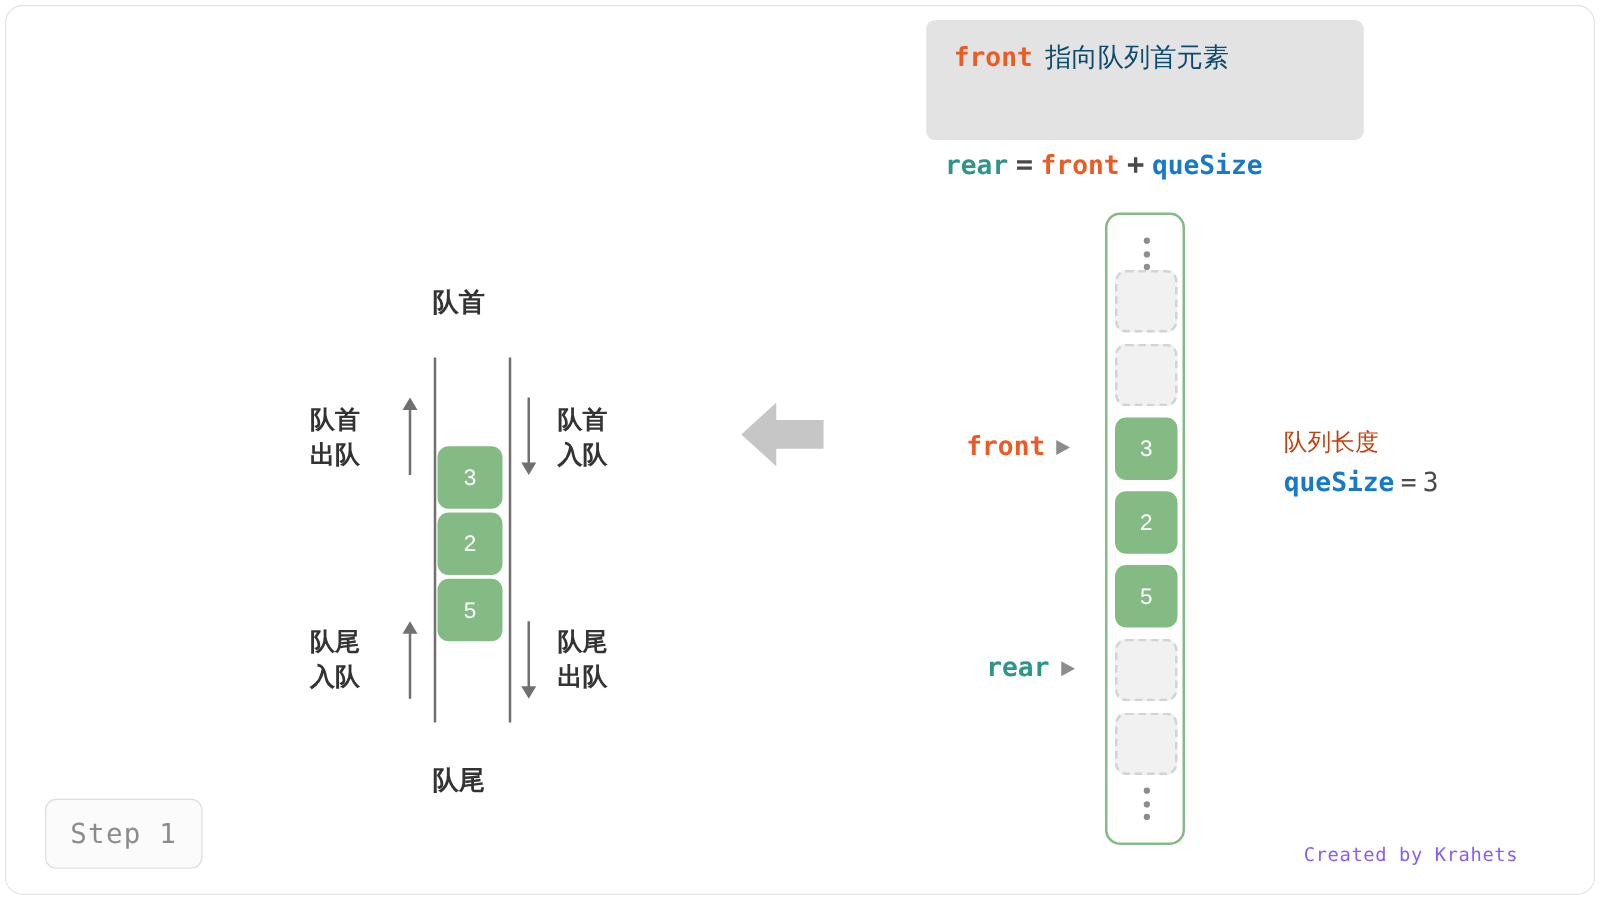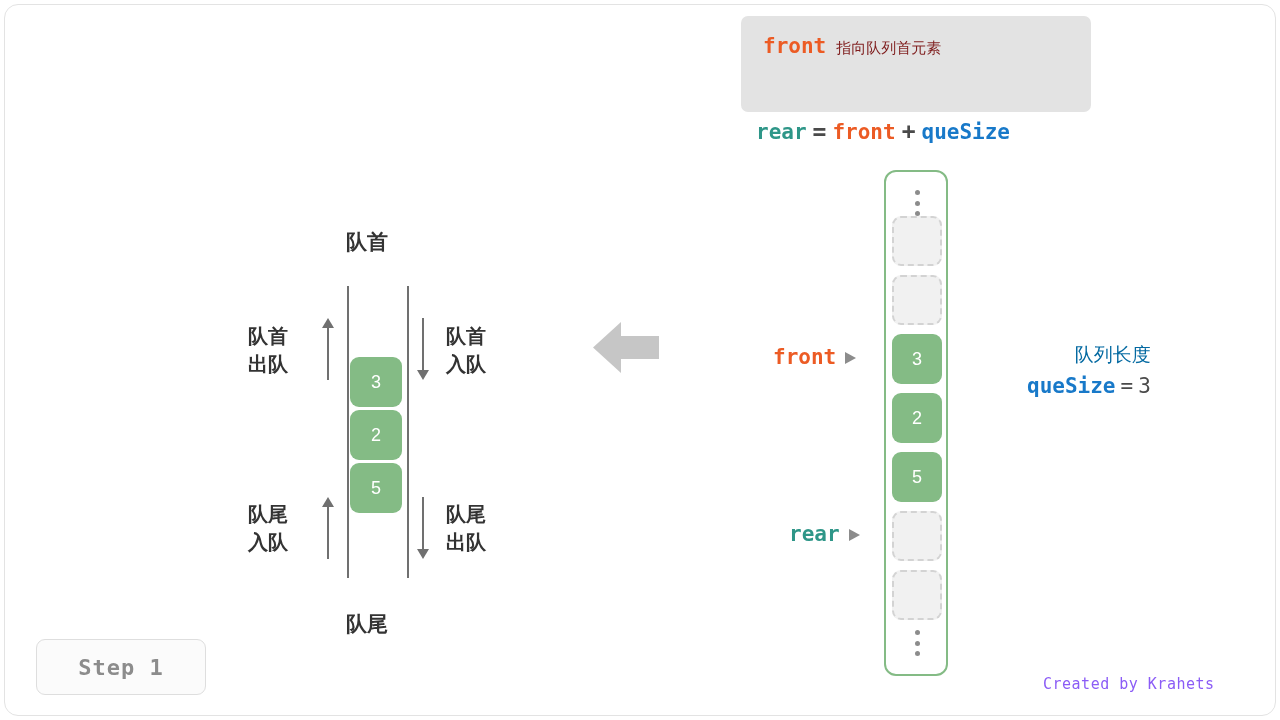--- a/index.html
+++ b/index.html
@@ -52,21 +52,21 @@
   .info-line {
     height: 34px;
     line-height: 34px;
     white-space: nowrap;
     font-size: 20px;
     color: #4a4a4a;
   }
   .kw-front { color: #ec5b24; font-weight: bold; font-size: 21px; }
   .kw-rear  { color: #2e9688; font-weight: bold; font-size: 21px; }
   .kw-size  { color: #1879c9; font-weight: bold; font-size: 21px; }
-  .info-cn { font-size: 15px; color: #7f1d1d; margin-left: 10px; }
+  .info-cn { font-size: 21px; color: #0c4a6e; margin-left: 10px; }
   .info-tail { font-size: 19px; color: #4f4f4f; }
 
   
   #formula {
     position: absolute;
     left: 756px;
     top: 118px;
     font-size: 23px;
     white-space: nowrap;
   }
@@ -143,23 +143,22 @@
 
   
   #size-note {
     position: absolute;
     left: 1027px;
     top: 341px;
     white-space: nowrap;
   }
   #size-note .cn {
     font-size: 19px;
-    color: #0369a1;
+    color: #c2410c;
     line-height: 28px;
-    text-align: right;
   }
   #size-note .eq {
     margin-top: 4px;
     font-size: 21px;
     line-height: 26px;
     white-space: nowrap;
   }
   #size-note .eq .op { color: #4a4a4a; margin: 0 5px; }
   #size-note .eq .val { color: #4a4a4a; }
 
@@ -271,31 +270,31 @@
     font-weight: bold;
     color: #909090;
     line-height: 34px;
   }
 
   
   #step-badge {
     position: absolute;
     left: 36px;
     top: 639px;
-    width: 170px;
+    width: 126px;
     height: 56px;
     border: 1px solid #dedede;
     border-radius: 9px;
     background: #fbfbfb;
     box-sizing: border-box;
     display: flex;
     align-items: center;
     justify-content: center;
     font-size: 22px;
-    font-weight: bold;
+    font-weight: normal;
     color: #8c8c8c;
     letter-spacing: 1px;
   }
 
   
   #credit {
     position: absolute;
     left: 1043px;
     top: 675px;
     font-size: 15px;

